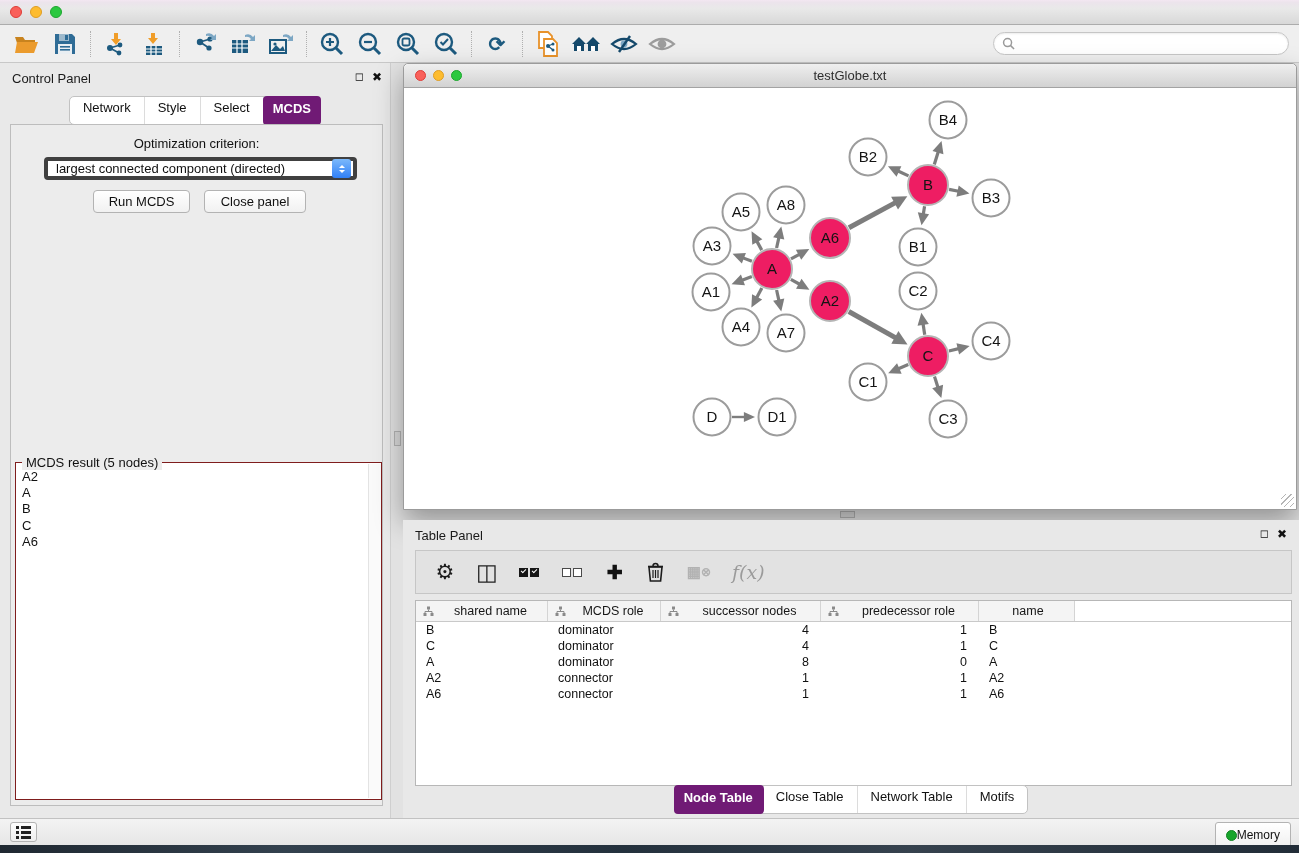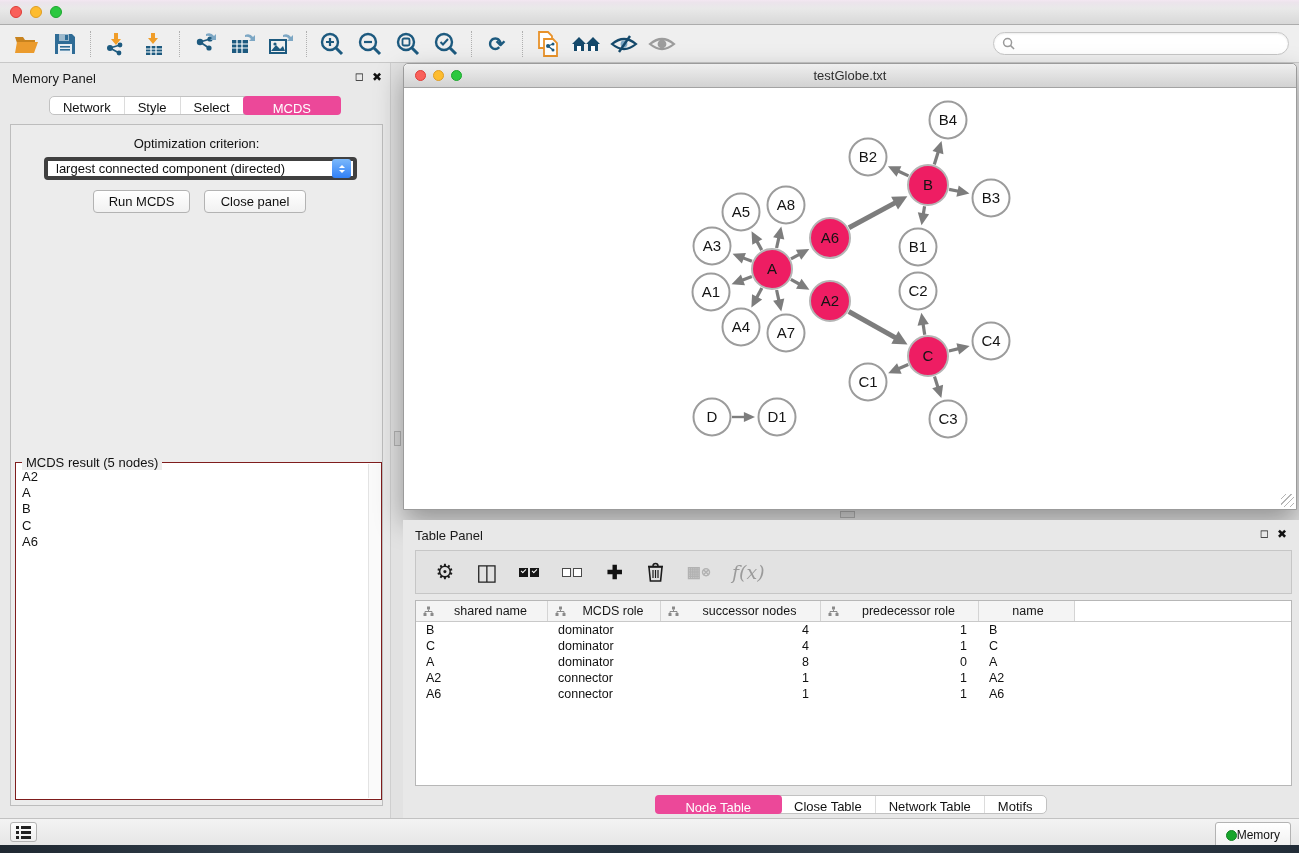--- a/index.html
+++ b/index.html
@@ -27,24 +27,24 @@
     display:flex; align-items:center; padding-left:8px; }
   .search-wrap input { border:none; outline:none; flex:1; font-size:12px; background:transparent; height:100%; }
 
   
   .control-panel { position:absolute; left:0; top:63px; width:391px; height:755px; background:#e9e9e9; border-right:1px solid #cfcfcf; }
   .panel-head { position:relative; height:30px; }
   .panel-head .ptitle { position:absolute; left:12px; top:8px; font-size:13px; color:#1a1a1a; }
   .panel-icons { position:absolute; right:8px; top:7px; display:flex; gap:8px; font-size:12px; color:#111; }
   .panel-icons span { cursor:default; }
   .tabs-row { position:absolute; left:0; right:0; top:33px; display:flex; justify-content:center; }
-  .segmented { display:inline-flex; background:#fff; border:1px solid #c2c2c2; border-radius:5px; height:19px; }
+  .segmented { display:inline-flex; background:#fff; border:1px solid #c2c2c2; border-radius:5px; height:29px; }
   .seg { padding:0 13px; font-size:13px; line-height:22px; color:#111; border-right:1px solid #dcdcdc; }
   .seg:last-child { border-right:none; }
-  .seg.active { background:#ec4899; color:#fff; border-radius:4px; border-right-color:transparent; margin:-1px; padding:1px 30px; line-height:23px; }
+  .seg.active { background:#701a75; color:#fff; border-radius:4px; border-right-color:transparent; margin:-1px; padding:1px 10px; line-height:23px;font-weight:bold; }
   .cp-content { position:absolute; left:10px; top:61px; width:373px; height:682px; background:#ececec; border:1px solid #bdbdbd; }
   .opt-label { position:absolute; left:0; right:0; top:11px; text-align:center; font-size:13px; color:#111; }
   .opt-select { position:absolute; left:33px; top:32px; width:313px; height:23px; background:#fff; border:4px solid #404040;
     border-radius:4px; display:flex; align-items:center; }
   .opt-select .val { flex:1; font-size:13px; padding-left:8px; color:#111; white-space:nowrap; overflow:hidden; }
   .stepper { width:19px; height:19px; margin-right:2px; border-radius:3px;
     background:linear-gradient(#7cb9fb,#3180f6); display:flex; flex-direction:column; align-items:center; justify-content:center; }
   .stepper i { border:3.5px solid transparent; display:block; }
   .stepper i.up { border-bottom-color:#fff; margin-bottom:1px; }
   .stepper i.dn { border-top-color:#fff; margin-top:1px; }
@@ -256,21 +256,21 @@
     <svg width="13" height="13" viewBox="0 0 14 14">
       <circle cx="6" cy="6" r="4.3" fill="none" stroke="#9a9a9a" stroke-width="1.6"></circle>
       <path d="M9.3 9.3 L13 13" stroke="#9a9a9a" stroke-width="1.6"></path>
     </svg>
     <input type="text" placeholder="" style="">
   </div>
 </div>
 
 <div class="control-panel">
   <div class="panel-head">
-    <span class="ptitle">Memory Panel</span>
+    <span class="ptitle">Control Panel</span>
     <span class="panel-icons">
       <span style="font-size:11px;">◻</span>
       <span>✖</span>
     </span>
   </div>
   <div class="tabs-row">
     <div class="segmented" id="cp-tabs">
         <span class="seg">Network</span>
         <span class="seg">Style</span>
         <span class="seg">Select</span>

